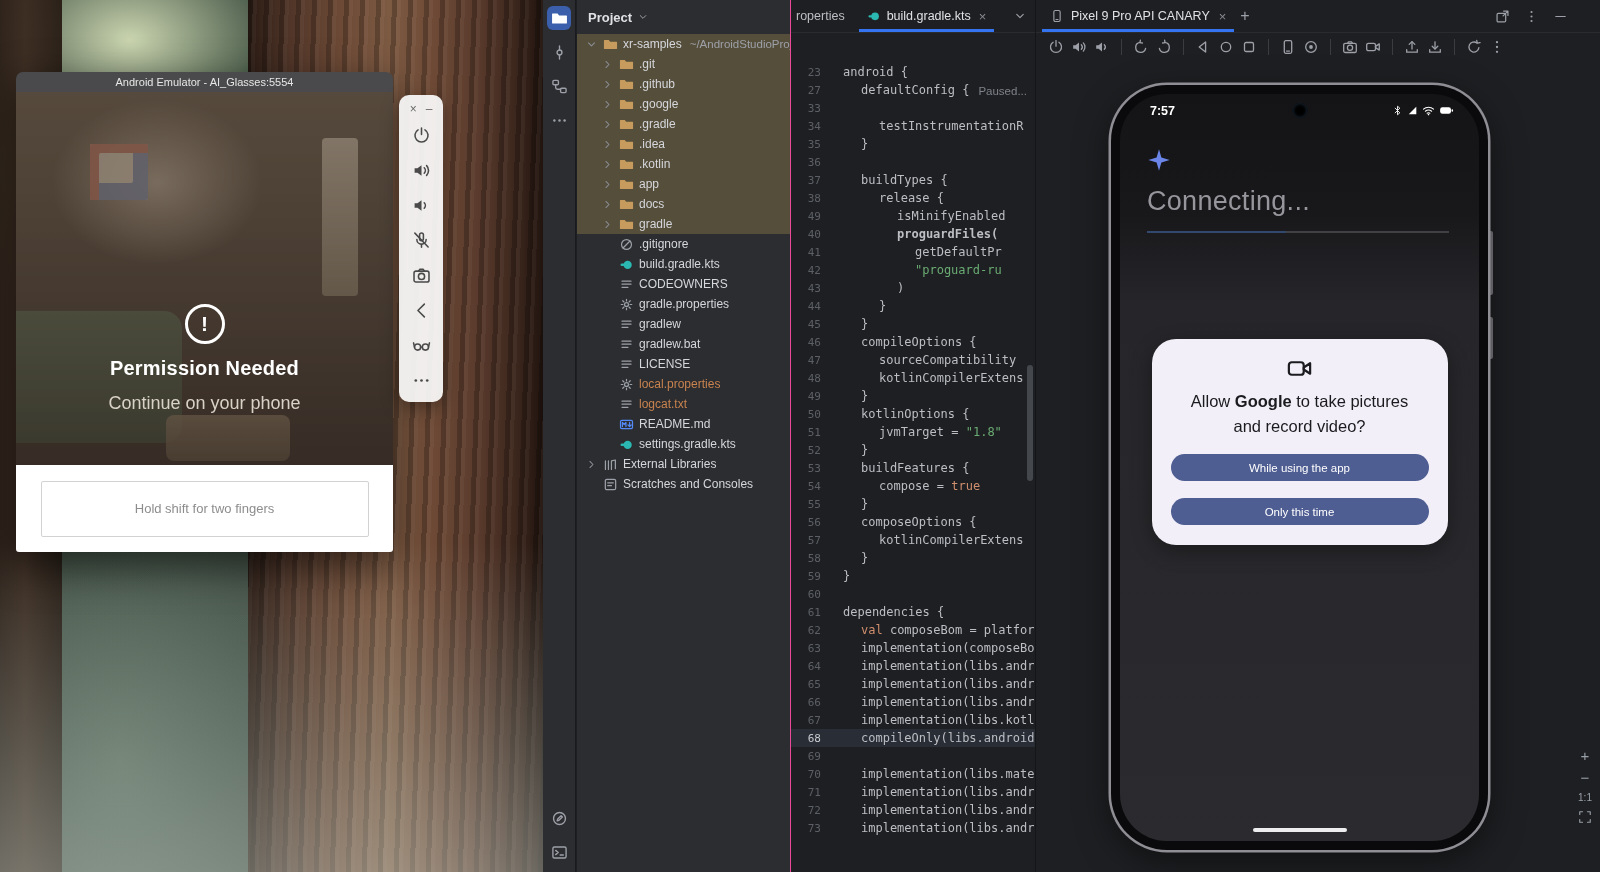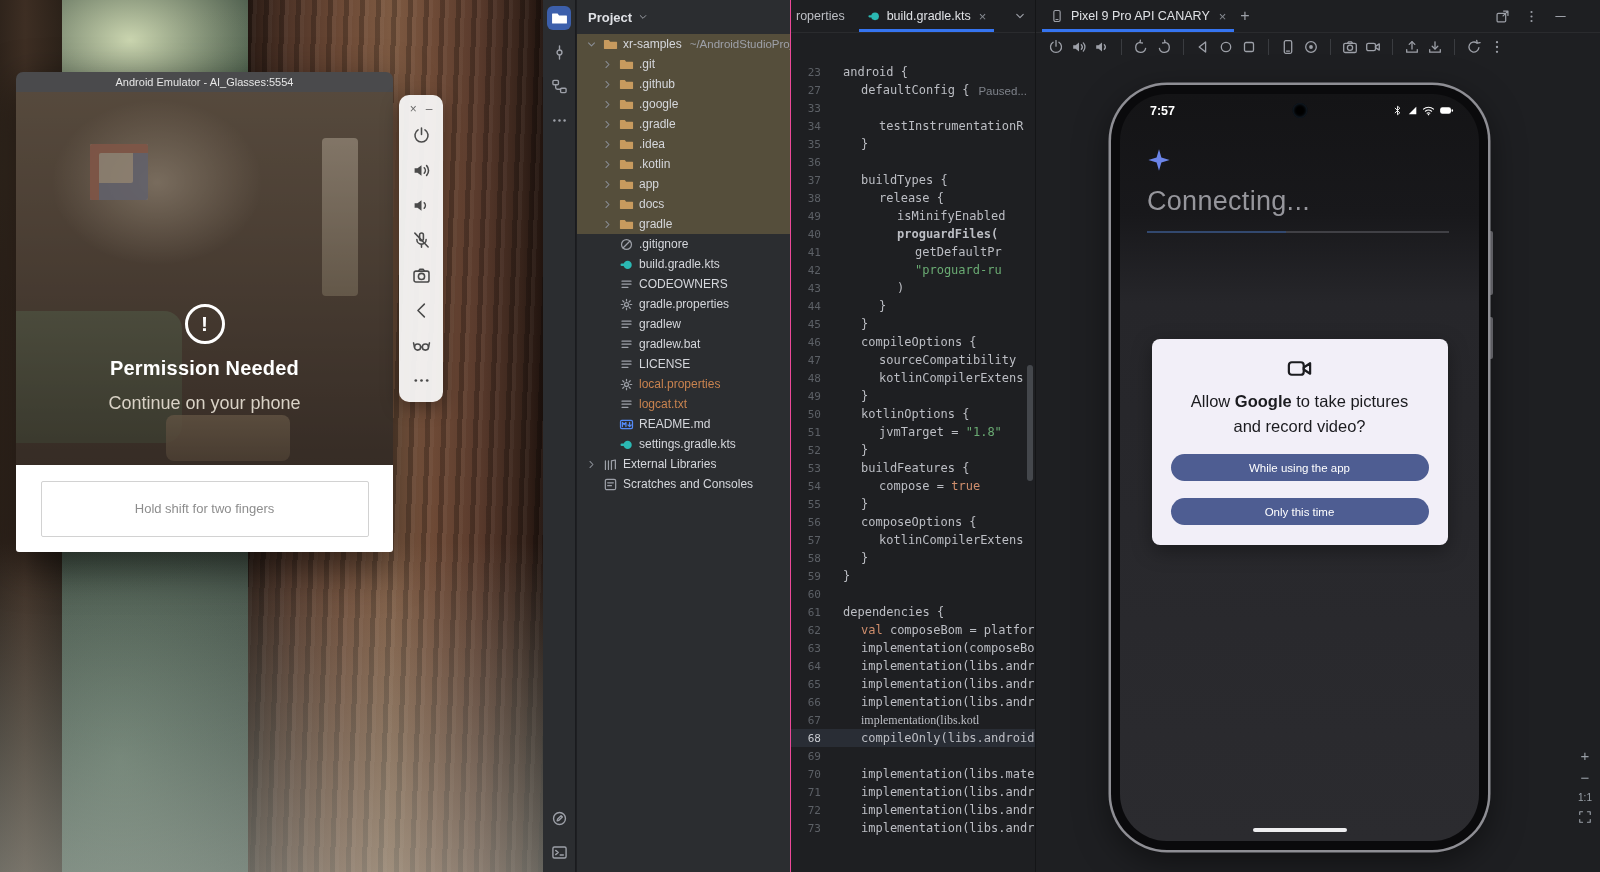--- a/index.html
+++ b/index.html
@@ -118,21 +118,21 @@
 .ph-screen{position:absolute;inset:9px;border-radius:47px;overflow:hidden;background:linear-gradient(180deg,#141416 0%,#18181b 16%,#26262a 28%,#2b2b2f 100%);}
 .ph-status{display:flex;align-items:center;justify-content:space-between;padding:9px 25px 0 30px;}
 .ph-time{color:#fff;font-size:12.5px;font-weight:600;}
 .ph-sticons{display:flex;align-items:center;gap:4px;color:#fff;}
 .cam-hole{position:absolute;top:9px;left:50%;transform:translateX(-50%);width:15px;height:15px;border-radius:50%;background:#000;box-shadow:inset 0 0 3px 1px #16222e;}
 .sparkle{position:absolute;left:27px;top:54px;color:#6b84e8;display:inline-flex;}
 .connecting{position:absolute;left:27px;top:92px;font-size:27px;color:#96969c;letter-spacing:.3px;}
 .progress{position:absolute;left:27px;right:30px;top:137px;height:2px;display:flex;}
 .progress .p1{width:46%;background:#32486e;}
 .progress .p2{flex:1;background:#404045;}
-.gdialog{position:absolute;left:50%;transform:translateX(-50%);top:245px;width:296px;border-radius:8px;background:var(--c-dialog,#f2eff8);padding:16px 0 20px;display:flex;flex-direction:column;align-items:center;box-shadow:0 6px 20px rgba(0,0,0,.35);}
+.gdialog{position:absolute;left:50%;transform:translateX(-50%);top:245px;width:296px;border-radius:24px;background:var(--c-dialog,#f2eff8);padding:16px 0 20px;display:flex;flex-direction:column;align-items:center;box-shadow:0 6px 20px rgba(0,0,0,.35);}
 .gdialog .dcam{color:#1c1c20;display:inline-flex;}
 .gd-text{margin-top:7px;text-align:center;font-size:16.5px;line-height:25px;color:#1b1b1f;}
 .gd-buttons{margin-top:15px;display:flex;flex-direction:column;gap:17px;}
 .gd-btn{width:258px;height:27px;border-radius:14px;background:var(--c-button,#4e5d92);color:#fff;font-size:11.5px;display:flex;align-items:center;justify-content:center;cursor:pointer;}
 .home-pill{position:absolute;left:50%;transform:translateX(-50%);bottom:9px;width:94px;height:4.5px;border-radius:3px;background:#ededef;cursor:pointer;}
 </style>
 </head>
 <body>
 
 <div class="stage">
@@ -710,21 +710,21 @@
             <div class="crow">
               <span class="gut">65</span>
               <span class="ctext" style="padding-left: 30px;"><span class="tok-p">implementation(libs.andr</span></span>
             </div>
             <div class="crow">
               <span class="gut">66</span>
               <span class="ctext" style="padding-left: 30px;"><span class="tok-p">implementation(libs.andr</span></span>
             </div>
             <div class="crow">
               <span class="gut">67</span>
-              <span class="ctext" style="padding-left: 30px; font-family: Liberation Serif, serif;"><span class="tok-p">implementation(libs.kotl</span></span>
+              <span class="ctext" style="padding-left: 30px;"><span class="tok-p">implementation(libs.kotl</span></span>
             </div>
             <div class="crow cur">
               <span class="gut">68</span>
               <span class="ctext" style="padding-left: 30px;"><span class="tok-p">compileOnly(libs.android</span></span>
             </div>
             <div class="crow">
               <span class="gut">69</span>
               <span class="ctext" style="padding-left: 12px;"></span>
             </div>
             <div class="crow">

